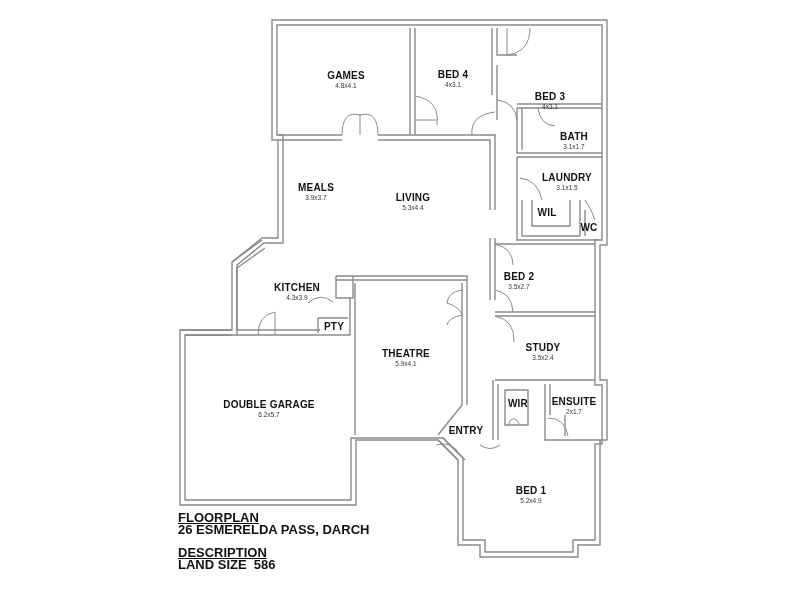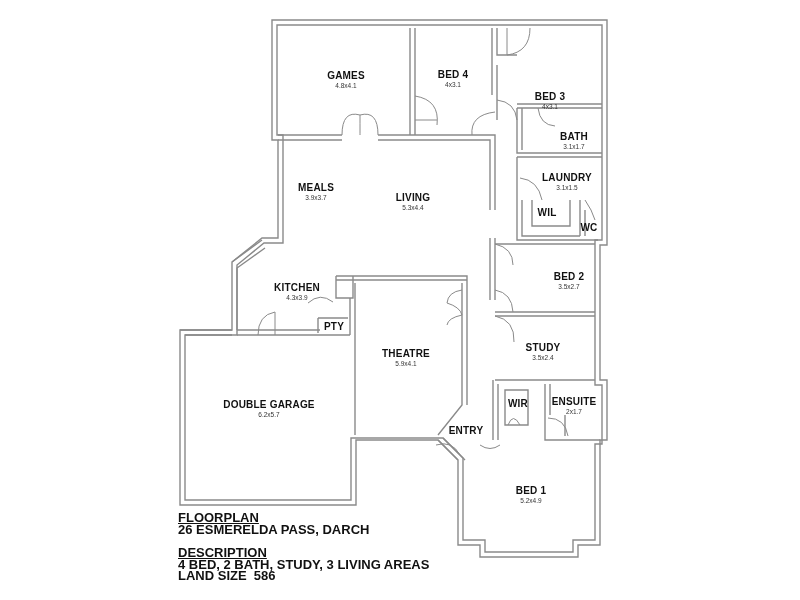--- a/index.html
+++ b/index.html
@@ -103,21 +103,21 @@
 <div class="lbl" style="left:589px;top:222px;">
   <span class="nm">WC</span>
 </div>
 <div class="lbl" style="left:297px;top:282px;">
   <span class="nm">KITCHEN</span>
   <span class="dm">4.3x3.9</span>
 </div>
 <div class="lbl" style="left:334px;top:321px;">
   <span class="nm">PTY</span>
 </div>
-<div class="lbl" style="left:569px;top:271px;">
+<div class="lbl" style="left:519px;top:271px;">
   <span class="nm">BED 2</span>
   <span class="dm">3.5x2.7</span>
 </div>
 <div class="lbl" style="left:406px;top:348px;">
   <span class="nm">THEATRE</span>
   <span class="dm">5.9x4.1</span>
 </div>
 <div class="lbl" style="left:543px;top:342px;">
   <span class="nm">STUDY</span>
   <span class="dm">3.5x2.4</span>
@@ -139,15 +139,14 @@
 <div class="lbl" style="left:531px;top:485px;">
   <span class="nm">BED 1</span>
   <span class="dm">5.2x4.9</span>
 </div>
 
 <div class="info">
   <div class="u">FLOORPLAN</div>
   <div>26 ESMERELDA PASS, DARCH</div>
   <div class="gap"></div>
   <div class="u">DESCRIPTION</div>
-  <div>4 BED, 2 BATH, STUDY, 3 LIVING AREAS</div>
   <div style="white-space:pre;">LAND SIZE  586</div>
 </div>
 
 </body></html>

